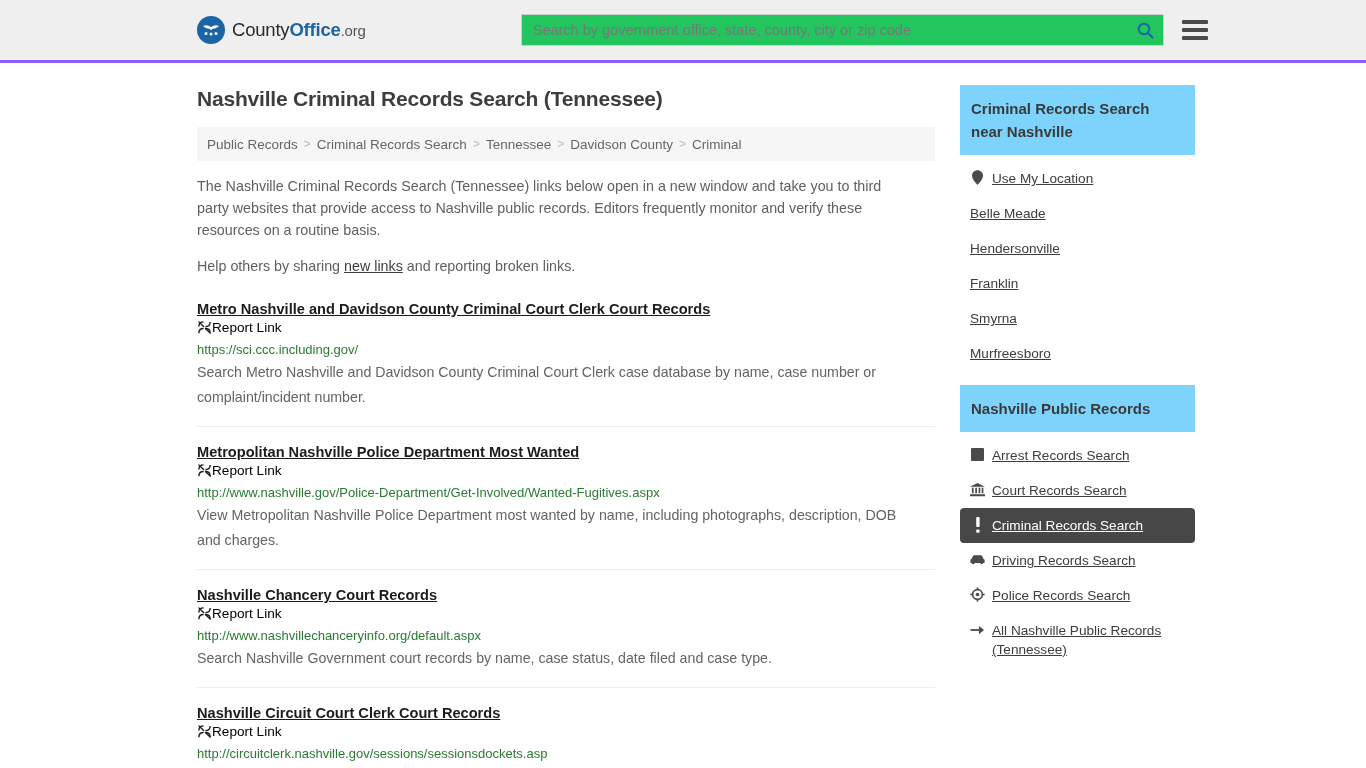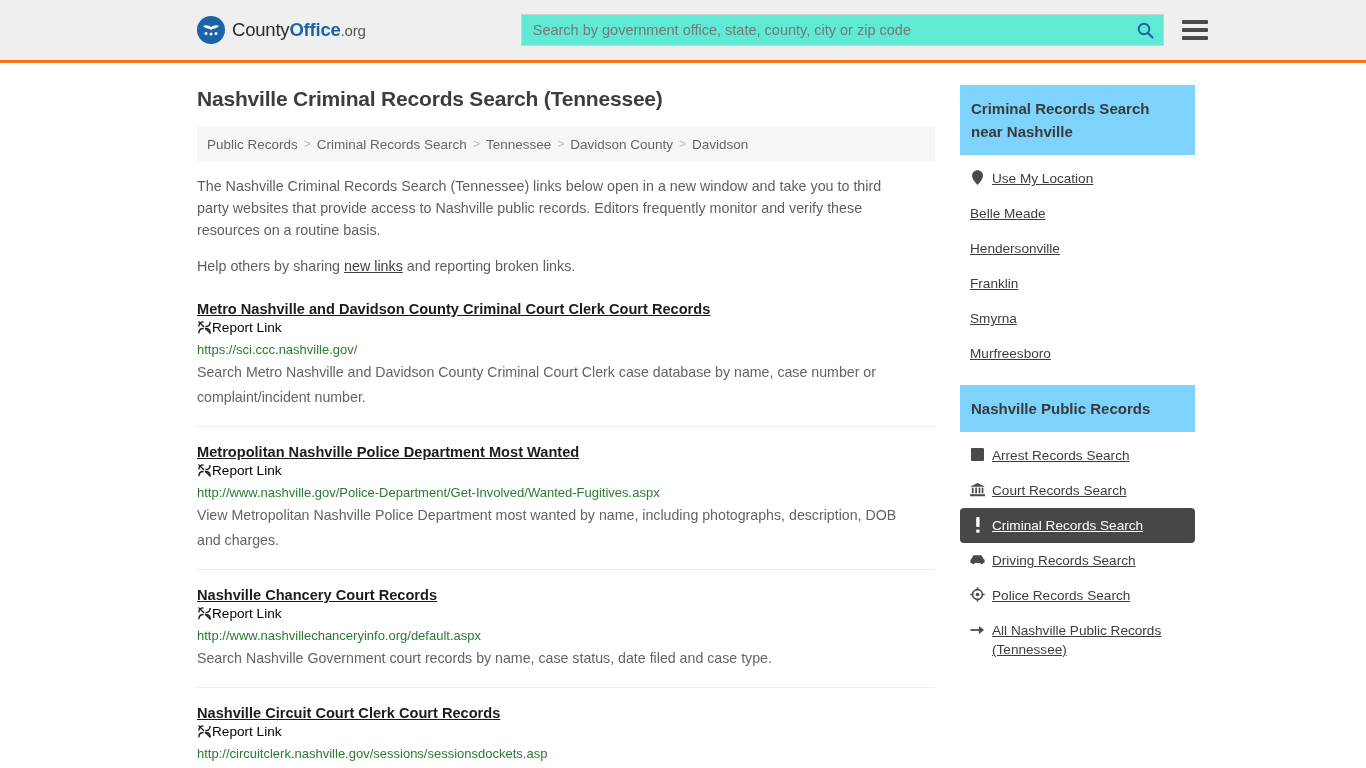--- a/index.html
+++ b/index.html
@@ -10,21 +10,21 @@
     overflow: hidden;
     background: #ffffff;
     font-family: "Liberation Sans", sans-serif;
     color: #333333;
   }
 
   
   #site-header {
     height: 63px;
     background: #efefef;
-    border-bottom: 3px solid #f97316;
+    border-bottom: 3px solid #8b5cf6;
     display: flex;
     align-items: center;
     padding: 0 0 0 197px;
     position: relative;
   }
 
   #logo {
     display: flex;
     align-items: center;
     gap: 7px;
@@ -49,21 +49,21 @@
 
   #search-wrap {
     position: relative;
     width: 643px;
     height: 32px;
   }
   #search-input {
     width: 100%;
     height: 32px;
     border: 1px solid #cfcfcf;
-    background: #5eead4;
+    background: #22c55e;
     font-family: "Liberation Sans", sans-serif;
     font-size: 14.5px;
     color: #555;
     padding: 0 40px 0 11px;
     outline: none;
   }
   #search-input::placeholder { color: #777; }
   #search-btn {
     position: absolute;
     right: 4px; top: 3px;
@@ -255,42 +255,42 @@
 
     <nav id="breadcrumb">
         <a href="#">Public Records</a>
         <span class="sep">&gt;</span>
         <a href="#">Criminal Records Search</a>
         <span class="sep">&gt;</span>
         <a href="#">Tennessee</a>
         <span class="sep">&gt;</span>
         <a href="#">Davidson County</a>
         <span class="sep">&gt;</span>
-        <a href="#">Davidson</a>
+        <a href="#">Criminal</a>
       </nav>
 
     <p class="intro">The Nashville Criminal Records Search (Tennessee) links below open in a new window and take you to third party websites that provide access to Nashville public records. Editors frequently monitor and verify these resources on a routine basis.</p>
     <p class="intro"><span>Help others by sharing </span><a href="#">new links</a><span> and reporting broken links.</span></p>
 
     <div id="results">
         <div class="result">
           <div class="result-head">
             <a class="result-title" href="#">Metro Nashville and Davidson County Criminal Court Clerk Court Records</a>
             <a class="report-link" href="#">
               <svg width="15" height="15" viewBox="0 0 16 16" aria-hidden="true">
                 <path d="M2 2 L7 7 M9 9 L14 14" stroke="#1c1c1c" stroke-width="1.5" fill="none" stroke-linecap="round"></path>
                 <path d="M2 7 Q2 2 7 2" stroke="#1c1c1c" stroke-width="1.5" fill="none"></path>
                 <path d="M14 2 Q14 7 9 7" stroke="#1c1c1c" stroke-width="1.5" fill="none"></path>
                 <path d="M2 14 Q2 9 7 9" stroke="#1c1c1c" stroke-width="1.5" fill="none"></path>
                 <path d="M14 14 Q14 9 9 9" stroke="#1c1c1c" stroke-width="1.5" fill="none"></path>
               </svg>
               <span>Report Link</span>
             </a>
           </div>
-          <div class="result-url">https://sci.ccc.nashville.gov/</div>
+          <div class="result-url">https://sci.ccc.including.gov/</div>
           <div class="result-desc">Search Metro Nashville and Davidson County Criminal Court Clerk case database by name, case number or complaint/incident number.</div>
         </div>
         <div class="result">
           <div class="result-head">
             <a class="result-title" href="#">Metropolitan Nashville Police Department Most Wanted</a>
             <a class="report-link" href="#">
               <svg width="15" height="15" viewBox="0 0 16 16" aria-hidden="true">
                 <path d="M2 2 L7 7 M9 9 L14 14" stroke="#1c1c1c" stroke-width="1.5" fill="none" stroke-linecap="round"></path>
                 <path d="M2 7 Q2 2 7 2" stroke="#1c1c1c" stroke-width="1.5" fill="none"></path>
                 <path d="M14 2 Q14 7 9 7" stroke="#1c1c1c" stroke-width="1.5" fill="none"></path>

